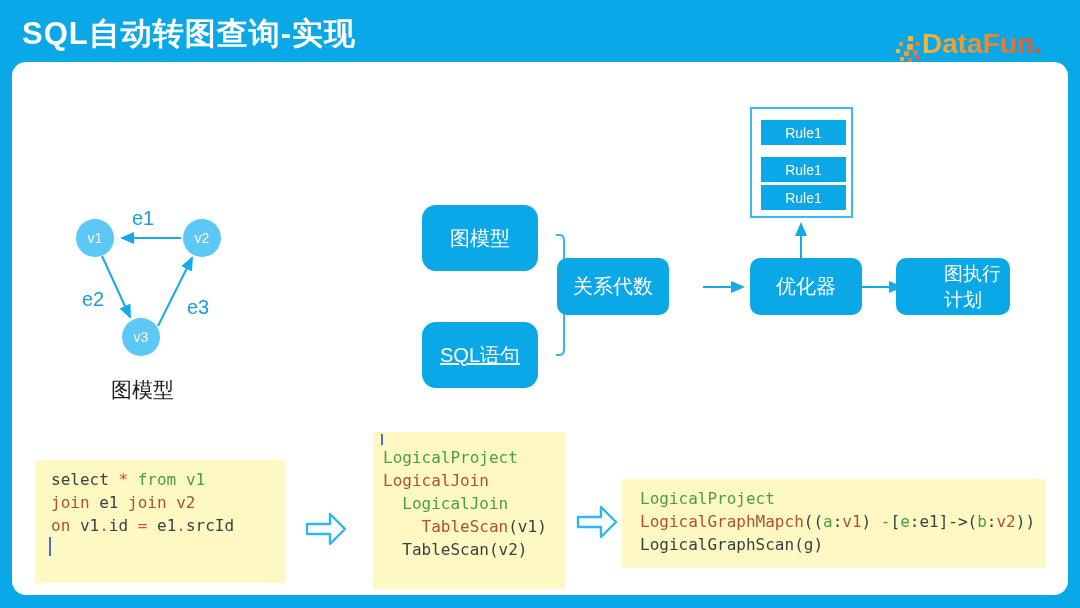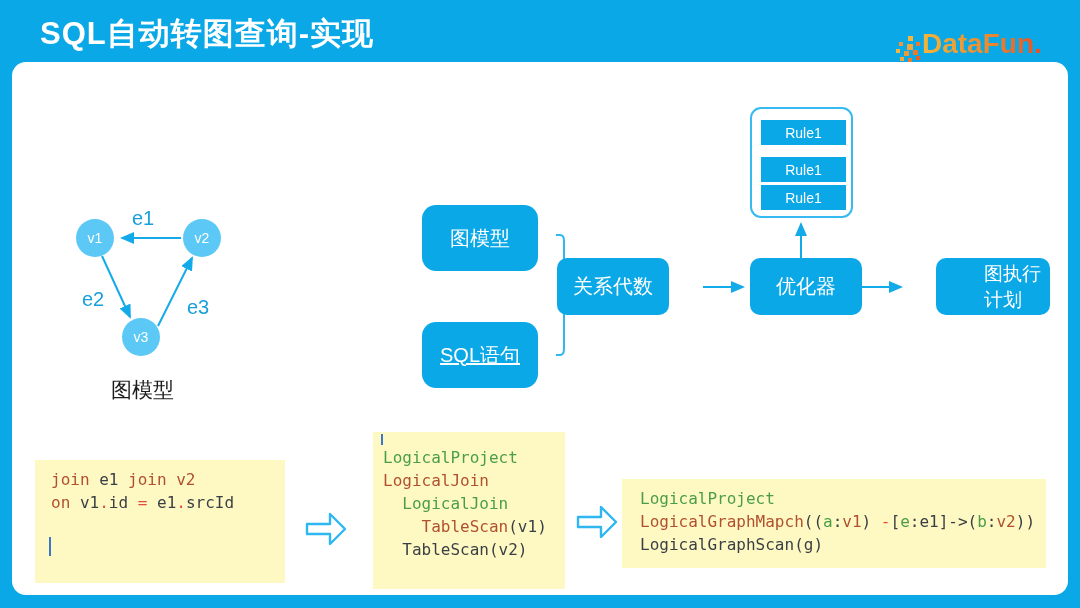--- a/index.html
+++ b/index.html
@@ -7,21 +7,21 @@
   body {
     font-family:"Liberation Sans", sans-serif;
     background:#0AA8E6;
     position:relative;
     overflow:hidden;
   }
   .abs { position:absolute; }
 
   
   .slide-title {
-    left:40px; top:13px;
+    left:22px; top:13px;
     font-size:31px; font-weight:800; color:#ffffff; letter-spacing:1px;text-align:center;
   }
   .logo-wrap { left:896px; top:28px; width:172px; height:38px; }
   .logo-dots { left:0; top:8px; }
   .logo-text {
     left:26px; top:0;
     font-size:28px; font-weight:800; 
     background:linear-gradient(90deg,#F2B53C 0%,#EC8A2F 55%,#E54F26 100%);
     -webkit-background-clip:text; background-clip:text; color:transparent;
   }
@@ -43,21 +43,21 @@
     background:#0AA8E6; color:#ffffff;
     display:flex; align-items:center; justify-content:center;
     font-size:20px;
   }
   .input-box { width:116px; height:66px; border-radius:14px; }
   .stage-box { width:112px; height:57px; border-radius:10px; }
   .stage-box.wide { width:114px; font-size:19px; }
 
   .rules-box {
     left:750px; top:107px; width:103px; height:111px;
-    background:#ffffff; border:2px solid #36BAF1; border-radius:11px;
+    background:#ffffff; border:2px solid #36BAF1; border-radius:0;
   }
   .rule-item {
     position:absolute; left:9px; width:85px; height:25px;
     background:#0AA8E6; color:#ffffff; font-size:14px;
     display:flex; align-items:center; justify-content:center;
   }
 
   
   .codeblock { background:#fef9c3; }
   .codeline {
@@ -131,21 +131,21 @@
   <path d="M8,5 L12,5 Q16,5 16,11 L16,119 Q16,125 12,125 L8,125" fill="none" stroke="#2FB7F2" stroke-width="2"></path>
   <line x1="16" y1="63" x2="28" y2="63" stroke="#2FB7F2" stroke-width="2"></line>
 </svg>
 
 <div class="abs cyanbox stage-box" style="left:557px; top:258px;">
   <span>关系代数</span>
 </div>
 <div class="abs cyanbox stage-box" style="left:750px; top:258px;">
   <span>优化器</span>
 </div>
-<div class="abs cyanbox stage-box wide" style="left:936px; top:258px;padding-left:48px;">
+<div class="abs cyanbox stage-box wide" style="left:896px; top:258px;padding-left:48px;">
   <span>图执行计划</span>
 </div>
 
 <svg class="abs" style="left:703px; top:278px;" width="48" height="18">
   <defs>
       <marker id="ah2" markerWidth="8" markerHeight="8" refX="6" refY="3" orient="auto">
         <path d="M0,0 L7,3 L0,6 Z" fill="#12AAE8"></path>
       </marker>
     </defs>
   <line x1="0" y1="9" x2="40" y2="9" stroke="#12AAE8" stroke-width="2" marker-end="url(#ah2)"></line>
@@ -167,20 +167,21 @@
   <line x1="9" y1="42" x2="9" y2="8" stroke="#12AAE8" stroke-width="2" marker-end="url(#ah4)"></line>
 </svg>
 
 <div class="abs rules-box">
   <div class="rule-item" style="top:11px;">Rule1</div>
   <div class="rule-item" style="top:48px;">Rule1</div>
   <div class="rule-item" style="top:76px;">Rule1</div>
 </div>
 
 <div class="abs codeblock" style="left:35px; top:460px; width:250px; height:123px; padding:8px 0 0 16px;">
+  <div class="codeline"><span class="tok-d">select </span><span class="tok-r">*</span><span class="tok-d"> </span><span class="tok-g">from v1</span></div>
   <div class="codeline"><span class="tok-o">join</span><span class="tok-d"> e1 </span><span class="tok-o">join v2</span></div>
   <div class="codeline"><span class="tok-o">on</span><span class="tok-d"> v1</span><span class="tok-r">.</span><span class="tok-d">id </span><span class="tok-r">=</span><span class="tok-d"> e1</span><span class="tok-r">.</span><span class="tok-d">srcId</span></div>
 </div>
 <div class="abs cursor" style="left:49px; top:537px; width:2px; height:19px;"></div>
 
 <svg class="abs" style="left:305px; top:511px;" width="42" height="36">
   <path d="M2,13 H25 V3 L40,18 L25,33 V23 H2 Z" fill="#ffffff" stroke="#2FB7F2" stroke-width="2.4" stroke-linejoin="round"></path>
 </svg>
 
 <div class="abs codeblock" style="left:373px; top:432px; width:192px; height:157px; padding:14px 0 0 10px;">

